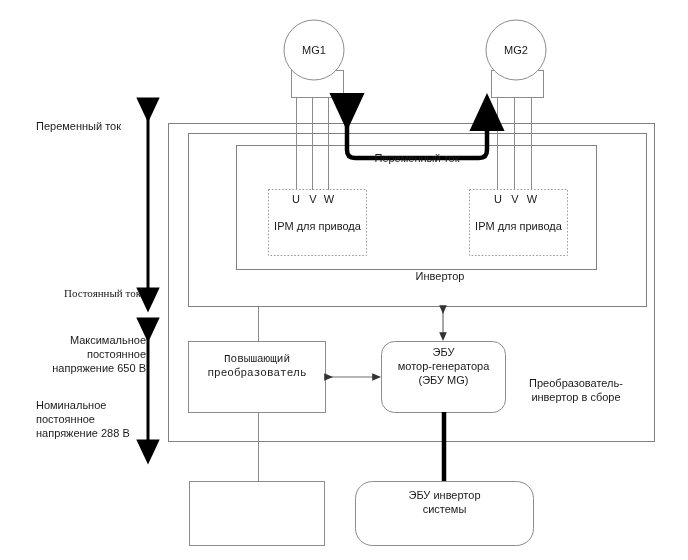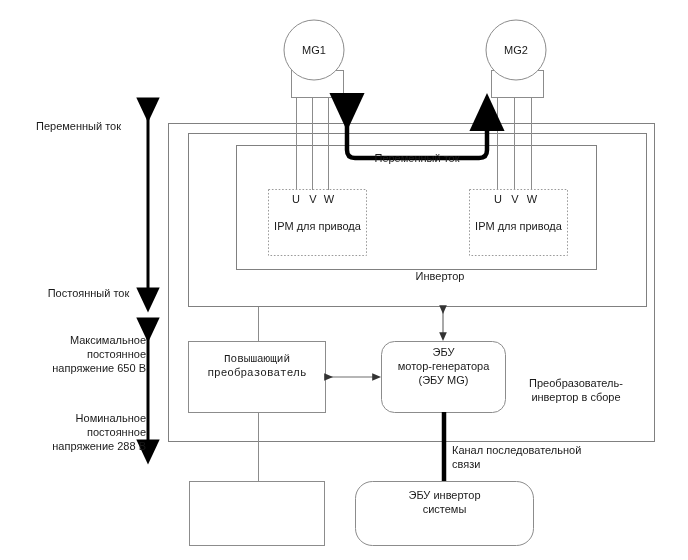--- a/index.html
+++ b/index.html
@@ -98,29 +98,27 @@
   <div class="lbl ctr" style="left:192px;top:352px;width:130px;font-family:Liberation Mono, monospace;">Повышающий
 преобразователь</div>
 
   <div class="lbl ctr" style="left:386px;top:345px;width:115px;">ЭБУ
 мотор-генератора
 (ЭБУ MG)</div>
 
   <div class="lbl ctr" style="left:516px;top:376px;width:120px;">Преобразователь-
 инвертор в сборе</div>
 
-  <div class="lbl" style="left:452px;top:443px;width:180px;">Канал последовательной
-связи</div>
 
 
   <div class="lbl ctr" style="left:378px;top:488px;width:133px;">ЭБУ инвертор
 системы</div>
 
   <div class="lbl" style="left:36px;top:119px;width:105px;text-align:left;">Переменный ток</div>
-  <div class="lbl" style="left:36px;top:286px;width:105px;text-align:center;">Постоянный ток</div>
+  <div class="lbl" style="left:36px;top:286px;width:105px;text-align:right;font-family:Liberation Serif, serif;">Постоянный ток</div>
   <div class="lbl" style="left:36px;top:333px;width:110px;text-align:right;">Максимальное
 постоянное
 напряжение 650 В</div>
-  <div class="lbl" style="left:36px;top:411px;width:110px;text-align:right;">Номинальное
+  <div class="lbl" style="left:36px;top:398px;width:110px;text-align:left;">Номинальное
 постоянное
 напряжение 288 В</div>
 
 </div>
 
 </body></html>

